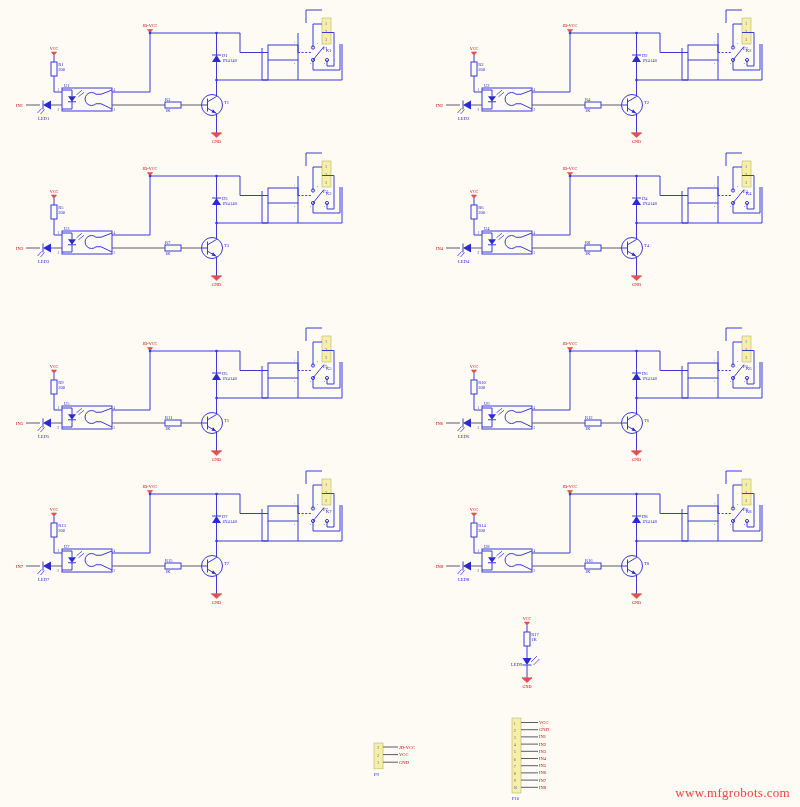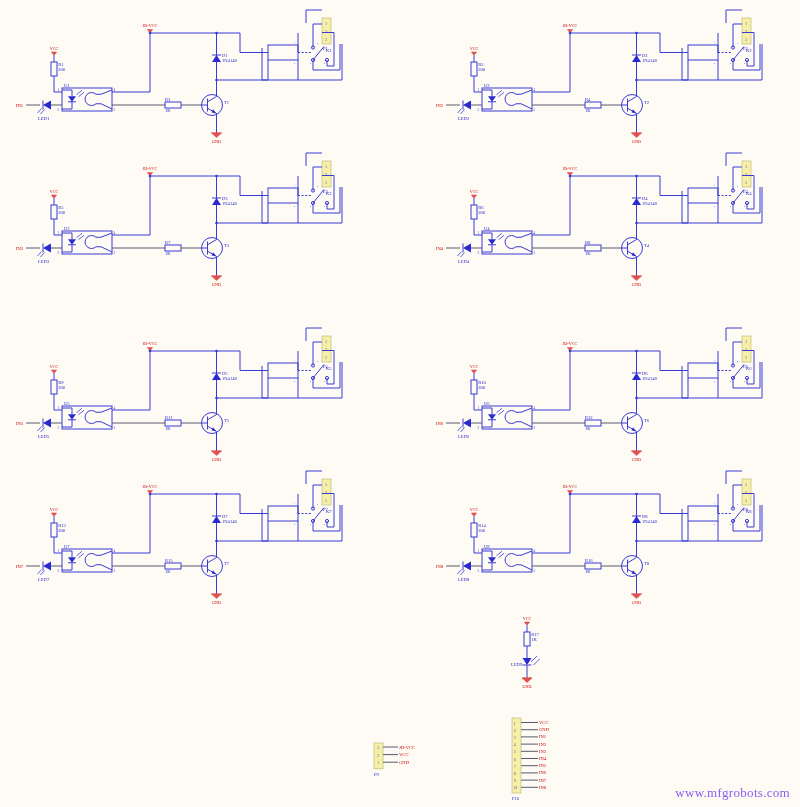--- a/index.html
+++ b/index.html
@@ -16,21 +16,21 @@
   .net{font-size:4.2px;fill:#cc0000;font-family:"Liberation Serif",serif;}
   .wire{stroke:#3a3ad6;stroke-width:1;fill:none;}
   .wire-g{stroke:#5a5a6e;stroke-width:1;fill:none;}
   .thin{stroke:#3a3ad6;stroke-width:.8;fill:none;}
   .box{stroke:#3a3ad6;stroke-width:1;fill:none;}
   .fillblue{fill:#2a2ad0;}
   .conn{fill:#f5efa8;stroke:#b9b36a;stroke-width:.6;}
   .gndred{stroke:#e05050;stroke-width:1;fill:none;}
   .watermark{
     position:absolute;right:10px;bottom:6px;
-    font-family:"Liberation Serif",serif;font-size:13px;color:#8b5cf6;
+    font-family:"Liberation Serif",serif;font-size:13px;color:#ef4444;
     letter-spacing:.3px;
   }
 </style>
 </head>
 <body>
 
 <div id="sheet">
   <svg id="canvas" width="800" height="807" viewBox="0 0 800 807">
       <g transform="translate(0,0)">
         <text x="16" y="106.5" class="lbl">IN1</text>

